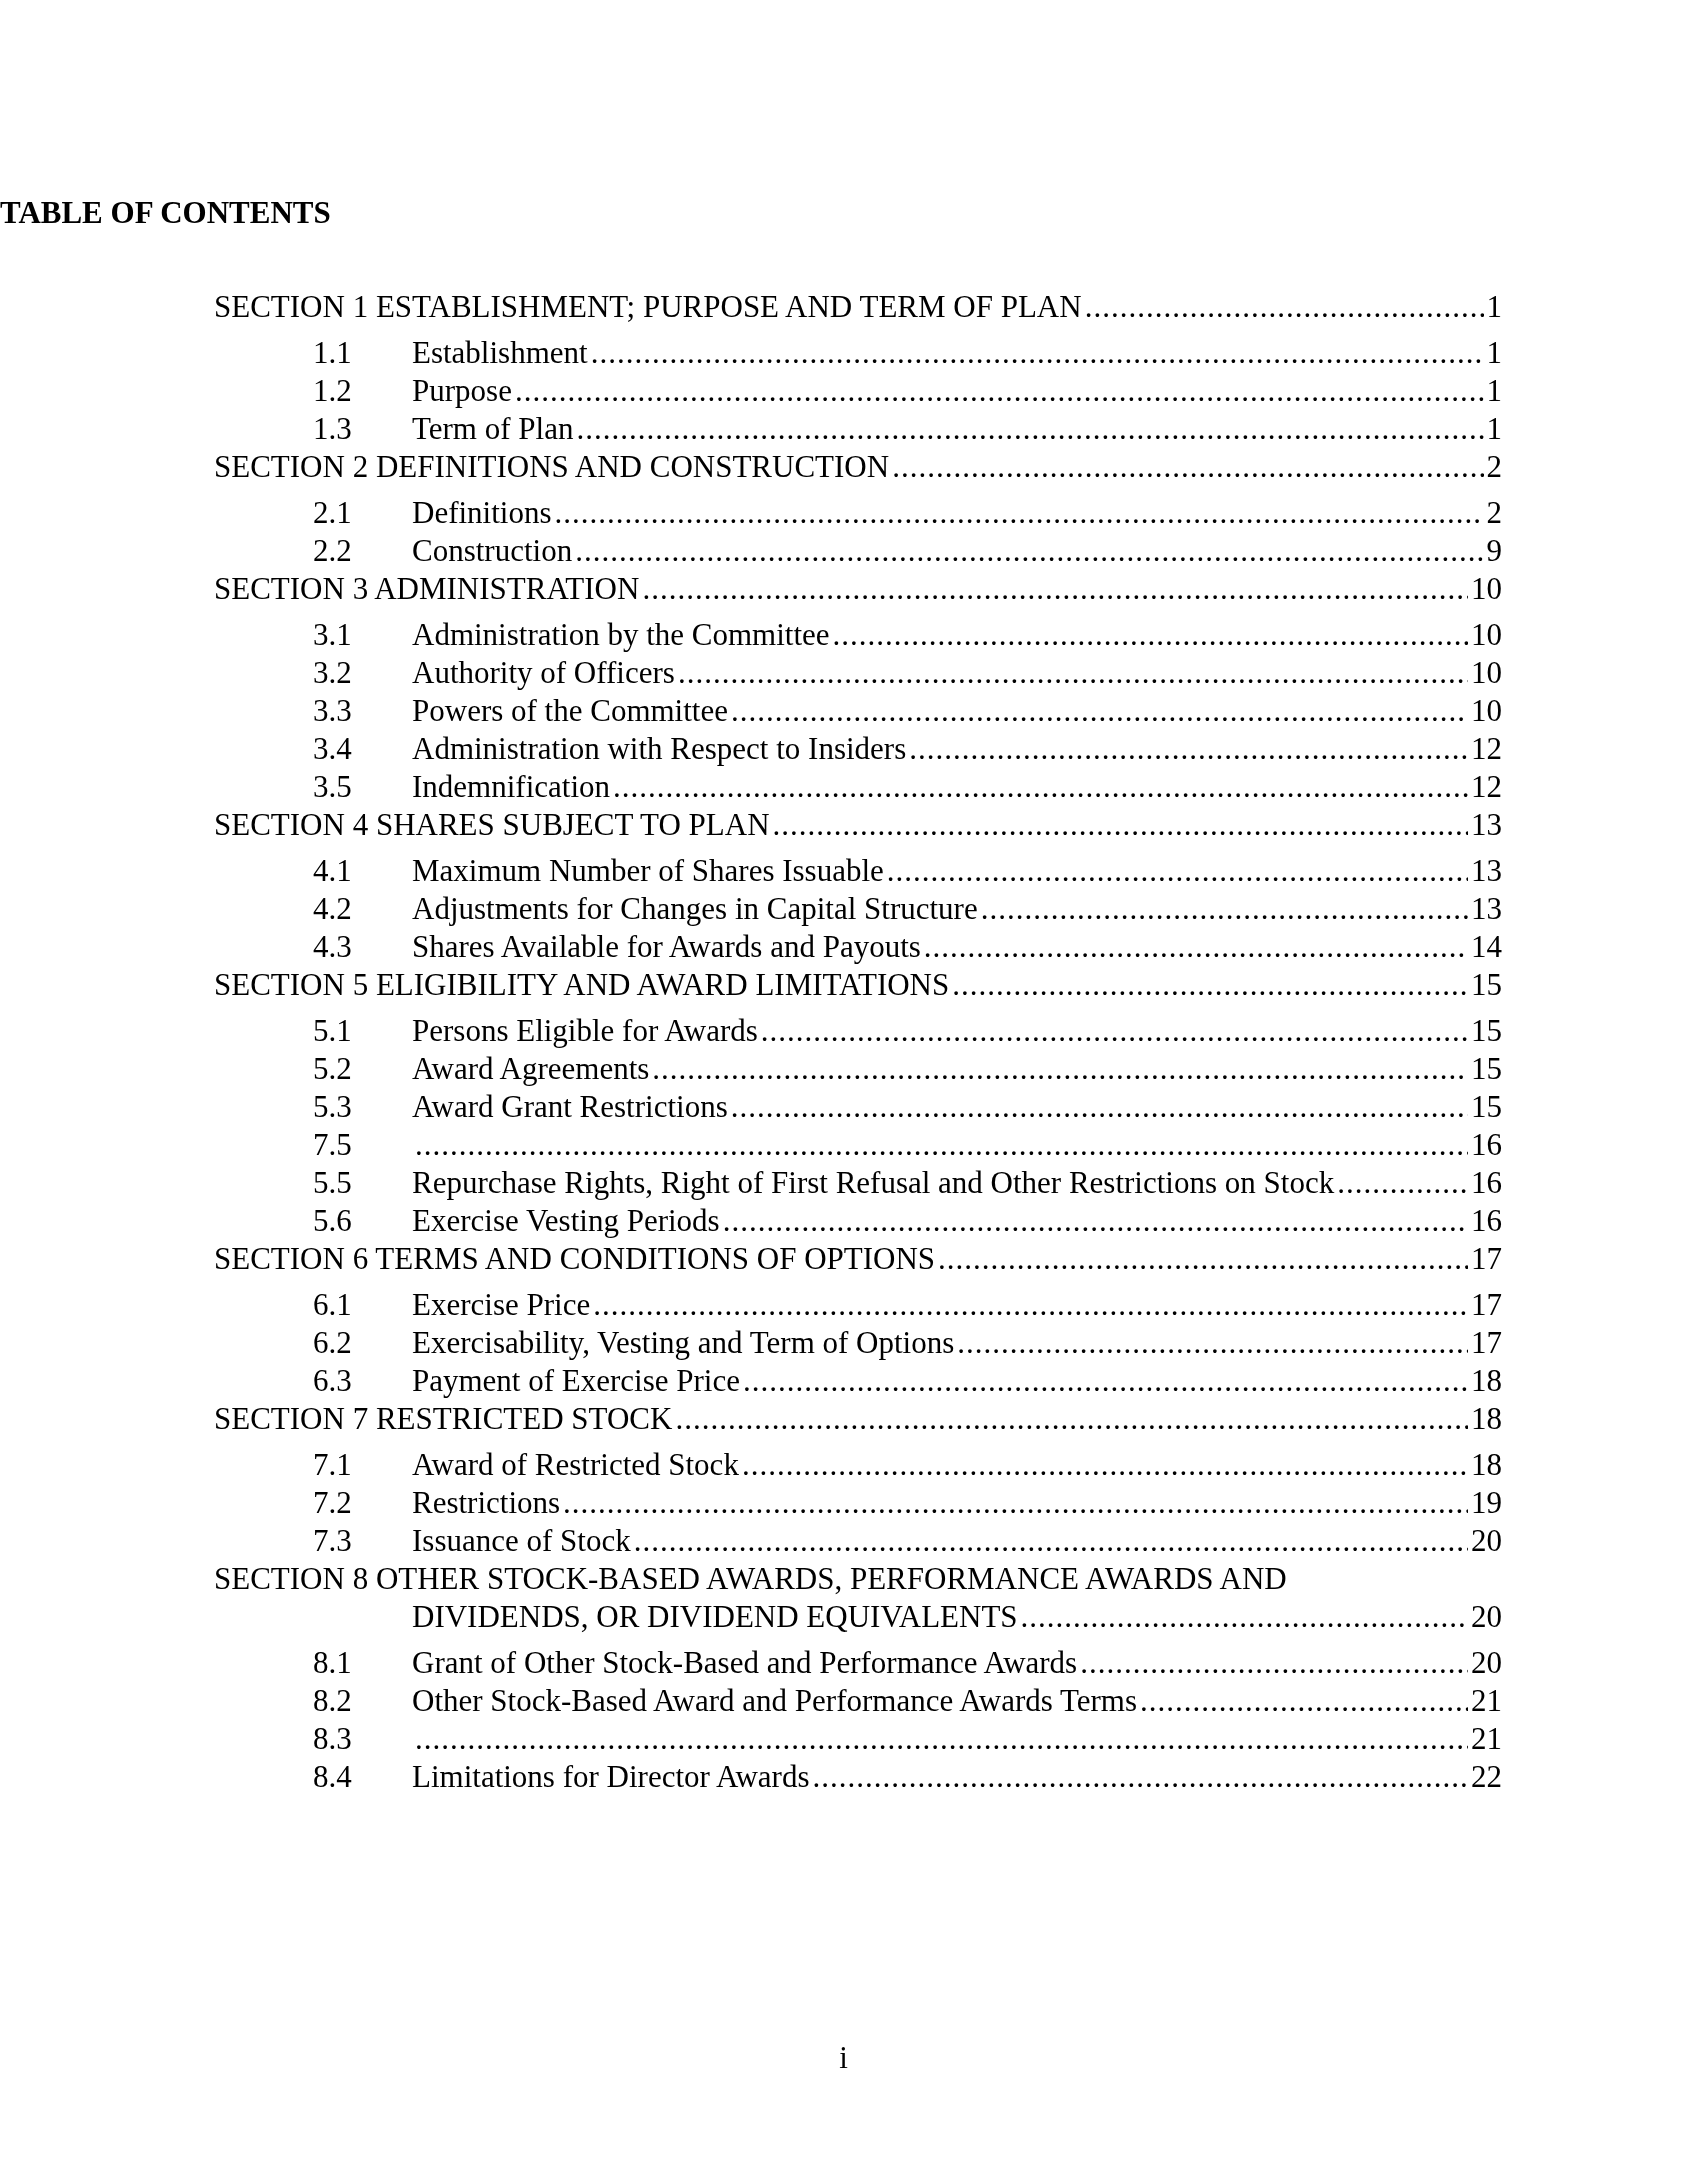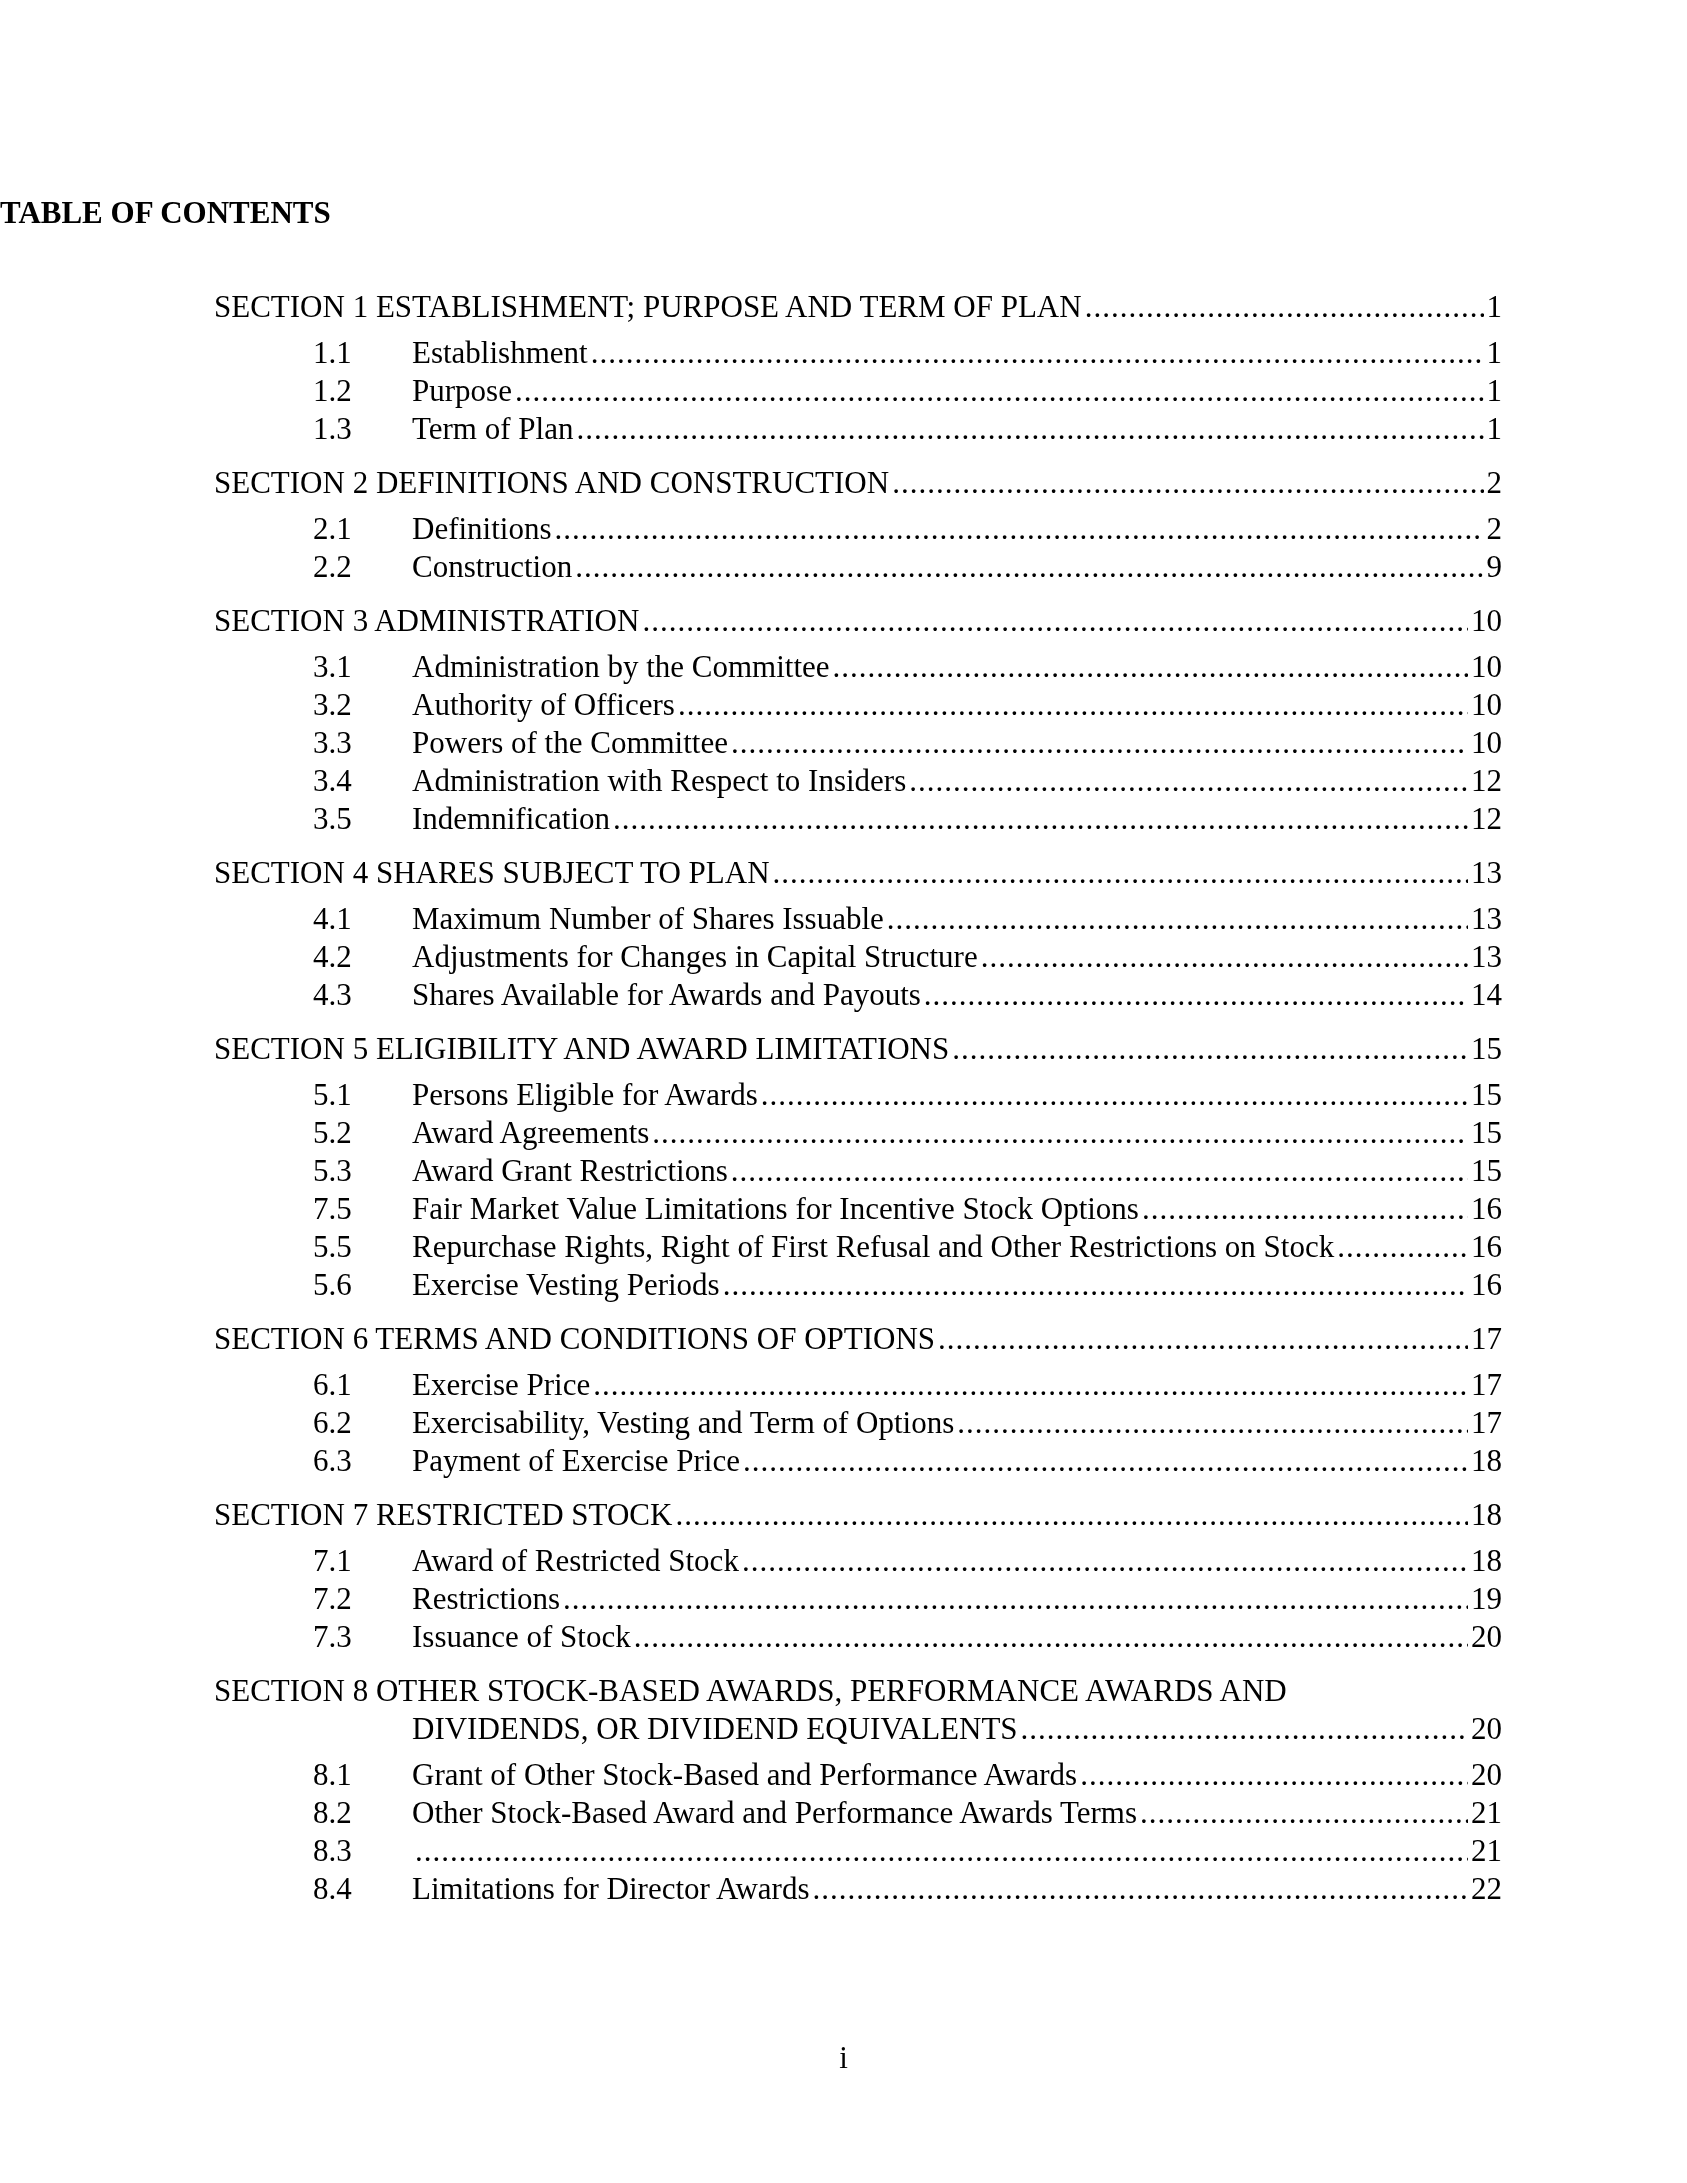--- a/index.html
+++ b/index.html
@@ -1,21 +1,21 @@
 <!DOCTYPE html>
 <html style="font-size:8px"><head>
 <meta charset="utf-8">
 <style>
   html, body { margin: 0; padding: 0; background: #ffffff; }
   body { width: 1687px; height: 2183px; position: relative; overflow: hidden;
          font-family: "Liberation Serif", "DejaVu Serif", serif; color: #000; }
   .title { position: absolute; left: 0; width: 1687px; top: 195px; text-align: left;
            font-weight: bold; font-size: 31px; letter-spacing: 0; }
   .toc { position: absolute; left: 214px; width: 1288px; top: 288px; }
-  .sec { margin-top: 16px; }
+  .sec { }
   .sec:first-child { margin-top: 0; }
   .row { display: flex; align-items: baseline; font-size: 31px; line-height: 38px; height: 38px; white-space: nowrap; }
   .row.main { }
   .row .num { width: 198px; padding-left: 99px; box-sizing: border-box; flex: none; }
   .row .lbl { flex: none; }
   .row .lbl.top { padding-left: 0; }
   .row .dots { flex: 1 1 auto; overflow: hidden; margin: 0 3px; letter-spacing: 1px; }
   .row .dots::before { content: "................................................................................................................................................................................................................................................................................................................................................................"; }
   .row .pg { flex: none; text-align: right; }
   .row.cont .lbl { padding-left: 198px; }
@@ -167,21 +167,20 @@
           <span class="pg">15</span>
         </div>
       <div class="row">
           <span class="num">5.3</span>
           <span class="lbl">Award Grant Restrictions</span>
           <span class="dots"></span>
           <span class="pg">15</span>
         </div>
       <div class="row">
           <span class="num">7.5</span>
-          <span class="lbl">Fair Market Value Limitations for Incentive Stock Options</span>
           <span class="dots"></span>
           <span class="pg">16</span>
         </div>
       <div class="row">
           <span class="num">5.5</span>
           <span class="lbl">Repurchase Rights, Right of First Refusal and Other Restrictions on Stock</span>
           <span class="dots"></span>
           <span class="pg">16</span>
         </div>
       <div class="row">

